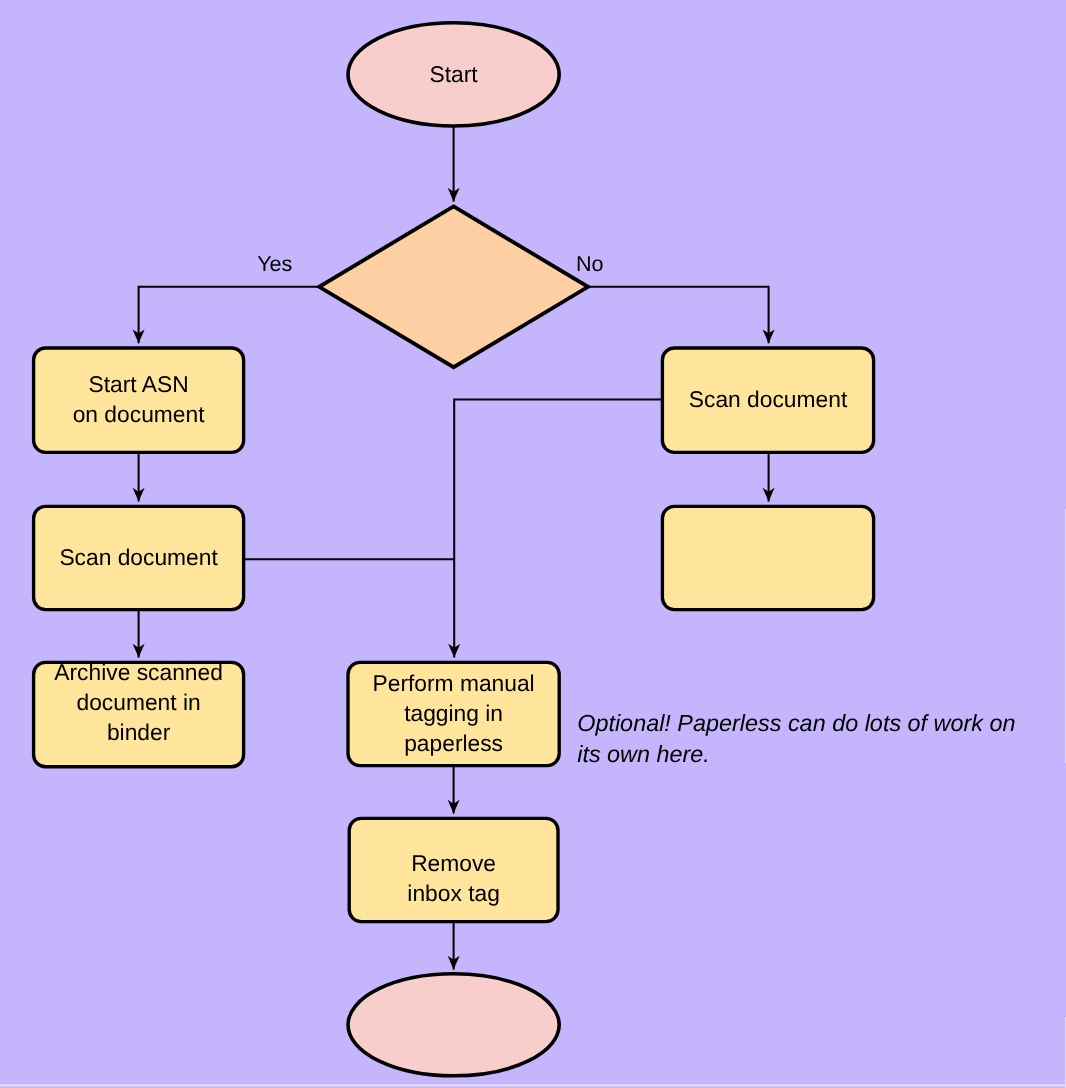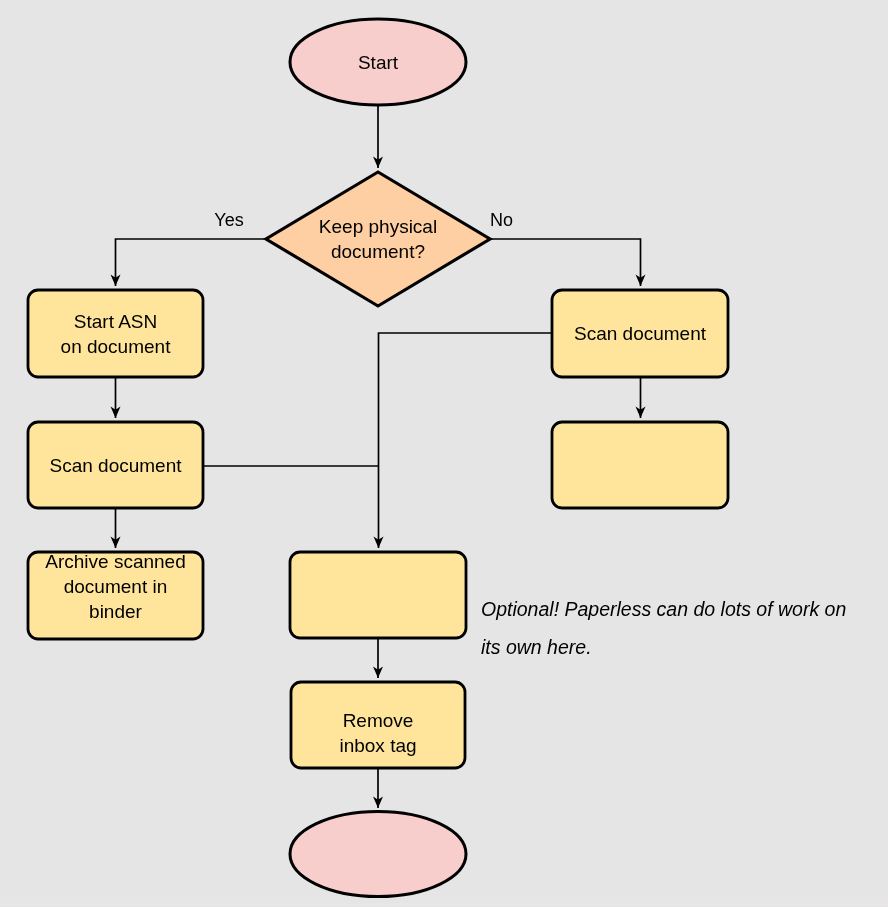--- a/index.html
+++ b/index.html
@@ -1,20 +1,20 @@
 <!DOCTYPE html>
 <html><head>
 <meta charset="utf-8">
 <style>
   html, body { margin: 0; padding: 0; background: #ffffff; }
   .canvas {
     position: relative;
     width: 888px;
     height: 907px;
-    background: #e5e5e5;
+    background: #c4b5fd;
     font-family: "Liberation Sans", sans-serif;
     overflow: hidden;
   }
   .canvas svg.diagram {
     position: absolute;
     left: 0; top: 0;
     width: 888px; height: 907px;
   }
   .lbl {
     position: absolute;
@@ -33,21 +33,21 @@
     font-size: 18px;
     line-height: 20px;
     color: #000000;
     text-align: center;
     white-space: nowrap;
   }
   .note {
     position: absolute;
     font-style: italic;
     font-size: 19.5px;
-    line-height: 38px;
+    line-height: 26px;
     white-space: pre-line;
     color: #000000;
   }
 </style>
 </head>
 <body>
 
 <div class="canvas">
 
   <svg class="diagram" viewBox="0 0 888 907">
@@ -88,40 +88,41 @@
 
     <rect x="291" y="682" width="174" height="86" rx="10" stroke="#000000" stroke-width="2.8" fill="#ffe59c"></rect>
 
     <ellipse cx="378" cy="854" rx="88" ry="42.5" stroke="#000000" stroke-width="3" fill="#f8cecc"></ellipse>
 
     <path d="M0,904.5 L888,904.5" stroke-width="1.5" stroke="#efe7e7"></path>
   </svg>
 
   <div class="lbl" style="left:290px;top:19px;width:176px;height:86px;">Start</div>
 
-  <div class="lbl" style="left:266px;top:172px;width:224px;height:134px;">Keep physical
-document?</div>
 
   <div class="lbl" style="left:28px;top:290px;width:175px;height:87px;">Start ASN
 on document</div>
 
   <div class="lbl" style="left:28px;top:422px;width:175px;height:86px;">Scan document</div>
 
   <div class="lbl" style="left:28px;top:552px;width:175px;height:69px;">Archive scanned
 document in
 binder</div>
 
   <div class="lbl" style="left:552px;top:290px;width:176px;height:87px;">Scan document</div>
 
 
+  <div class="lbl" style="left:290px;top:552px;width:176px;height:86px;">Perform manual
+tagging in
+paperless</div>
 
   <div class="lbl" style="left:291px;top:682px;width:174px;height:102px;">Remove
 inbox tag</div>
 
 
   <div class="edge-lbl" style="left:199px;top:210px;width:60px;">Yes</div>
 
-  <div class="edge-lbl" style="left:490px;top:210px;width:60px;text-align:left;">No</div>
+  <div class="edge-lbl" style="left:480px;top:210px;width:60px;text-align:left;">No</div>
 
   <div class="note" style="left:481px;top:590px;width:402px;">Optional! Paperless can do lots of work on
 its own here.</div>
 
 </div>
 
 </body></html>

